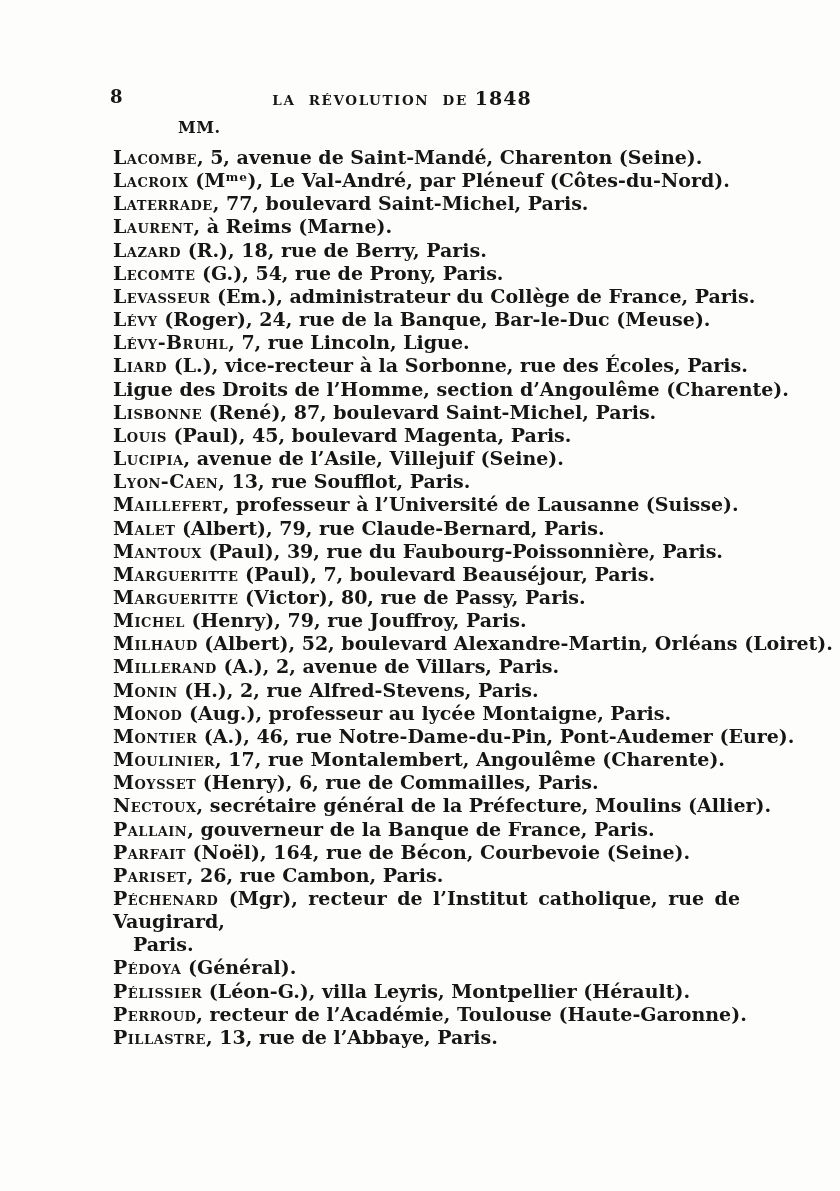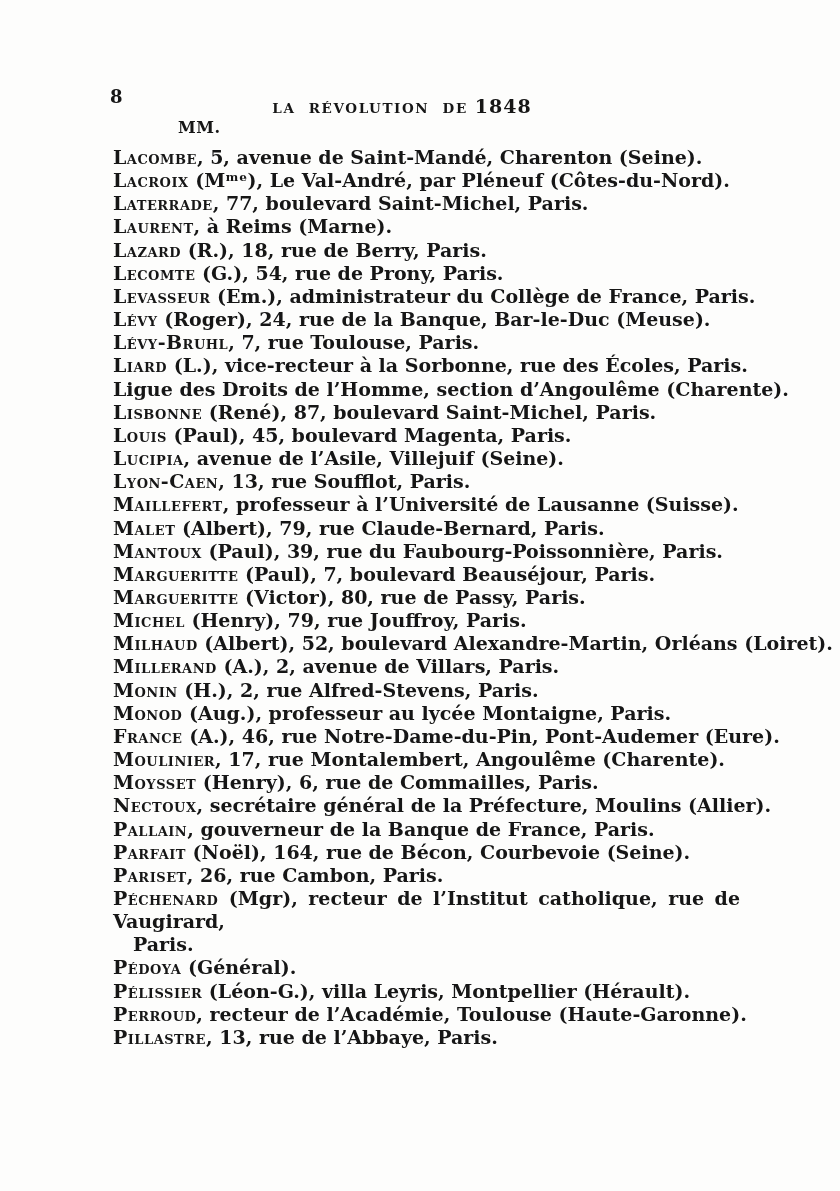--- a/index.html
+++ b/index.html
@@ -28,21 +28,20 @@
     position: absolute;
     left: 0;
     right: 0;
     top: 87px;
     text-align: center;
     white-space: nowrap;
   }
   .running-title .inner {
     display: inline-block;
     transform: translateX(-18px);
-    margin-top: 8px;
   }
   .running-title .title-text {
     font-size: 13.5px;
     letter-spacing: 1.6px;
     word-spacing: 7px;
     vertical-align: baseline;
   }
   .running-title .title-year {
     font-size: 19px;
     margin-left: 7px;
@@ -97,38 +96,38 @@
 
   <div class="member-list">
       <div class="entry"><span class="nm">Lacombe</span><span class="tx">, 5, avenue de Saint-Mandé, Charenton (Seine).</span></div>
       <div class="entry"><span class="nm">Lacroix</span><span class="tx"> (Mᵐᵉ), Le Val-André, par Pléneuf (Côtes-du-Nord).</span></div>
       <div class="entry"><span class="nm">Laterrade</span><span class="tx">, 77, boulevard Saint-Michel, Paris.</span></div>
       <div class="entry"><span class="nm">Laurent</span><span class="tx">, à Reims (Marne).</span></div>
       <div class="entry"><span class="nm">Lazard</span><span class="tx"> (R.), 18, rue de Berry, Paris.</span></div>
       <div class="entry"><span class="nm">Lecomte</span><span class="tx"> (G.), 54, rue de Prony, Paris.</span></div>
       <div class="entry"><span class="nm">Levasseur</span><span class="tx"> (Em.), administrateur du Collège de France, Paris.</span></div>
       <div class="entry"><span class="nm">Lévy</span><span class="tx"> (Roger), 24, rue de la Banque, Bar-le-Duc (Meuse).</span></div>
-      <div class="entry"><span class="nm">Lévy-Bruhl</span><span class="tx">, 7, rue Toulouse, Paris.</span></div>
+      <div class="entry"><span class="nm">Lévy-Bruhl</span><span class="tx">, 7, rue Lincoln, Ligue.</span></div>
       <div class="entry"><span class="nm">Liard</span><span class="tx"> (L.), vice-recteur à la Sorbonne, rue des Écoles, Paris.</span></div>
       <div class="entry"><span class="tx">Ligue des Droits de l’Homme, section d’Angoulême (Charente).</span></div>
       <div class="entry"><span class="nm">Lisbonne</span><span class="tx"> (René), 87, boulevard Saint-Michel, Paris.</span></div>
       <div class="entry"><span class="nm">Louis</span><span class="tx"> (Paul), 45, boulevard Magenta, Paris.</span></div>
       <div class="entry"><span class="nm">Lucipia</span><span class="tx">, avenue de l’Asile, Villejuif (Seine).</span></div>
       <div class="entry"><span class="nm">Lyon-Caen</span><span class="tx">, 13, rue Soufflot, Paris.</span></div>
       <div class="entry"><span class="nm">Maillefert</span><span class="tx">, professeur à l’Université de Lausanne (Suisse).</span></div>
       <div class="entry"><span class="nm">Malet</span><span class="tx"> (Albert), 79, rue Claude-Bernard, Paris.</span></div>
       <div class="entry"><span class="nm">Mantoux</span><span class="tx"> (Paul), 39, rue du Faubourg-Poissonnière, Paris.</span></div>
       <div class="entry"><span class="nm">Margueritte</span><span class="tx"> (Paul), 7, boulevard Beauséjour, Paris.</span></div>
       <div class="entry"><span class="nm">Margueritte</span><span class="tx"> (Victor), 80, rue de Passy, Paris.</span></div>
       <div class="entry"><span class="nm">Michel</span><span class="tx"> (Henry), 79, rue Jouffroy, Paris.</span></div>
       <div class="entry"><span class="nm">Milhaud</span><span class="tx"> (Albert), 52, boulevard Alexandre-Martin, Orléans (Loiret).</span></div>
       <div class="entry"><span class="nm">Millerand</span><span class="tx"> (A.), 2, avenue de Villars, Paris.</span></div>
       <div class="entry"><span class="nm">Monin</span><span class="tx"> (H.), 2, rue Alfred-Stevens, Paris.</span></div>
       <div class="entry"><span class="nm">Monod</span><span class="tx"> (Aug.), professeur au lycée Montaigne, Paris.</span></div>
-      <div class="entry"><span class="nm">France</span><span class="tx"> (A.), 46, rue Notre-Dame-du-Pin, Pont-Audemer (Eure).</span></div>
+      <div class="entry"><span class="nm">Montier</span><span class="tx"> (A.), 46, rue Notre-Dame-du-Pin, Pont-Audemer (Eure).</span></div>
       <div class="entry"><span class="nm">Moulinier</span><span class="tx">, 17, rue Montalembert, Angoulême (Charente).</span></div>
       <div class="entry"><span class="nm">Moysset</span><span class="tx"> (Henry), 6, rue de Commailles, Paris.</span></div>
       <div class="entry"><span class="nm">Nectoux</span><span class="tx">, secrétaire général de la Préfecture, Moulins (Allier).</span></div>
       <div class="entry"><span class="nm">Pallain</span><span class="tx">, gouverneur de la Banque de France, Paris.</span></div>
       <div class="entry"><span class="nm">Parfait</span><span class="tx"> (Noël), 164, rue de Bécon, Courbevoie (Seine).</span></div>
       <div class="entry"><span class="nm">Pariset</span><span class="tx">, 26, rue Cambon, Paris.</span></div>
       <div class="entry justify"><span class="nm">Péchenard</span><span class="tx"> (Mgr), recteur de l’Institut catholique, rue de Vaugirard,</span></div>
       <div class="entry cont"><span class="tx">Paris.</span></div>
       <div class="entry"><span class="nm">Pédoya</span><span class="tx"> (Général).</span></div>
       <div class="entry"><span class="nm">Pélissier</span><span class="tx"> (Léon-G.), villa Leyris, Montpellier (Hérault).</span></div>

